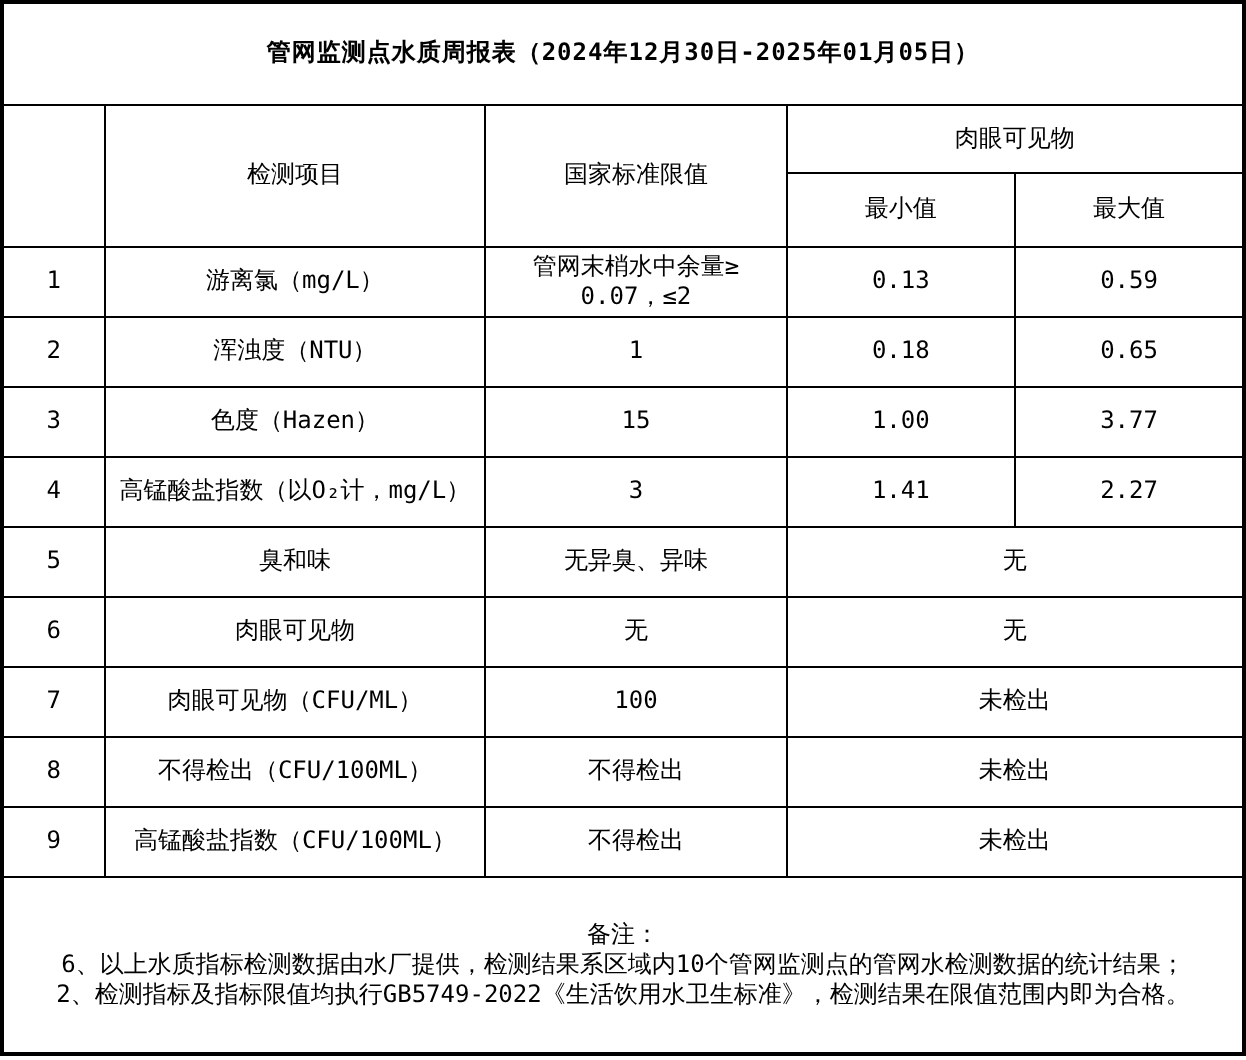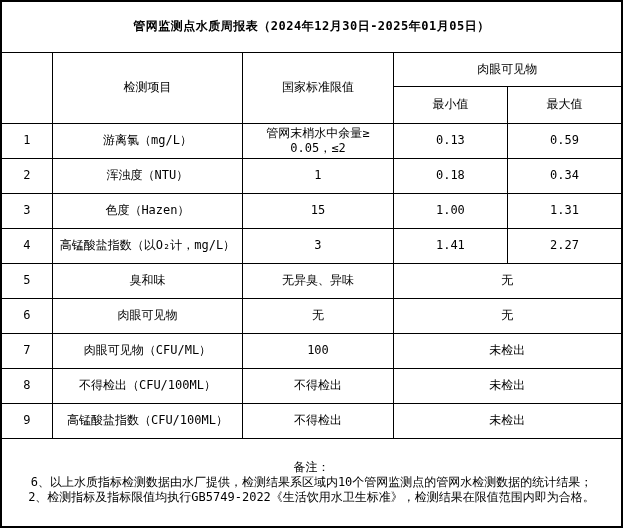--- a/index.html
+++ b/index.html
@@ -65,37 +65,37 @@
     </tr>
     <tr class="header-row-2">
       <td>最小值</td>
       <td>最大值</td>
     </tr>
 
     <tr class="data-row">
         <td>1</td>
         <td>游离氯（mg/L）</td>
         <td class="standard-cell">管网末梢水中余量≥
-0.05，≤2</td>
+0.07，≤2</td>
         <td>0.13</td>
         <td>0.59</td>
       </tr>
       <tr class="data-row">
         <td>2</td>
         <td>浑浊度（NTU）</td>
         <td class="standard-cell">1</td>
         <td>0.18</td>
-        <td>0.34</td>
+        <td>0.65</td>
       </tr>
       <tr class="data-row">
         <td>3</td>
         <td>色度（Hazen）</td>
         <td class="standard-cell">15</td>
         <td>1.00</td>
-        <td>1.31</td>
+        <td>3.77</td>
       </tr>
       <tr class="data-row">
         <td>4</td>
         <td>高锰酸盐指数（以O₂计，mg/L）</td>
         <td class="standard-cell">3</td>
         <td>1.41</td>
         <td>2.27</td>
       </tr>
       <tr class="data-row">
         <td>5</td>

